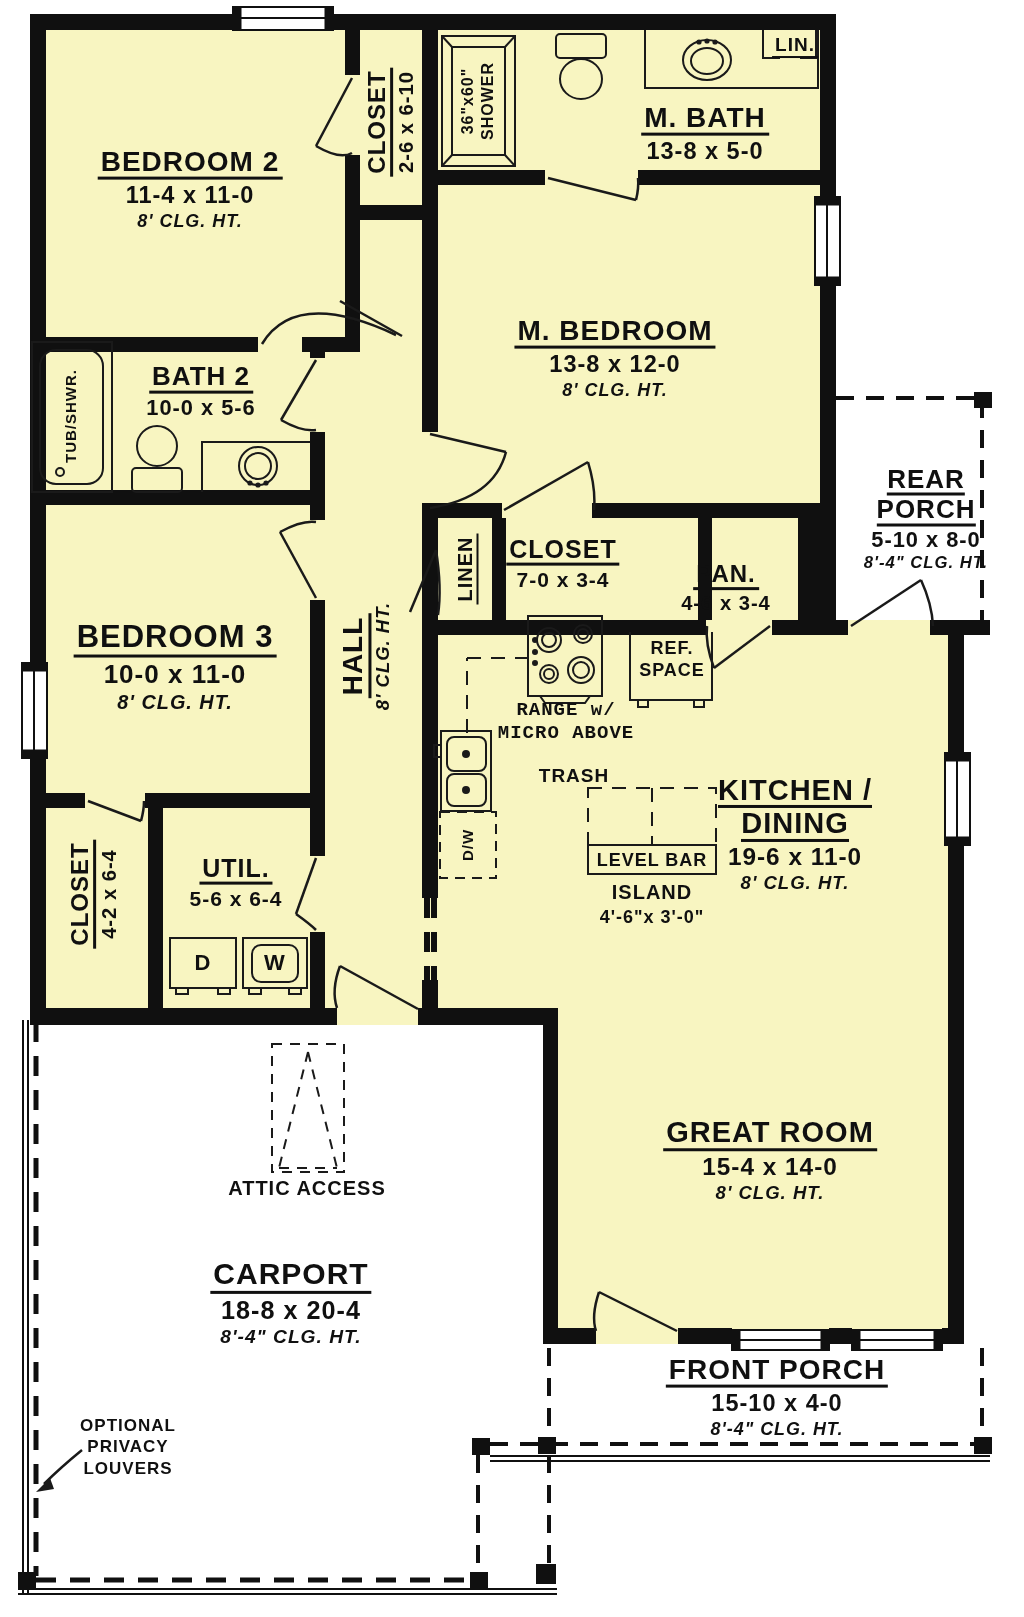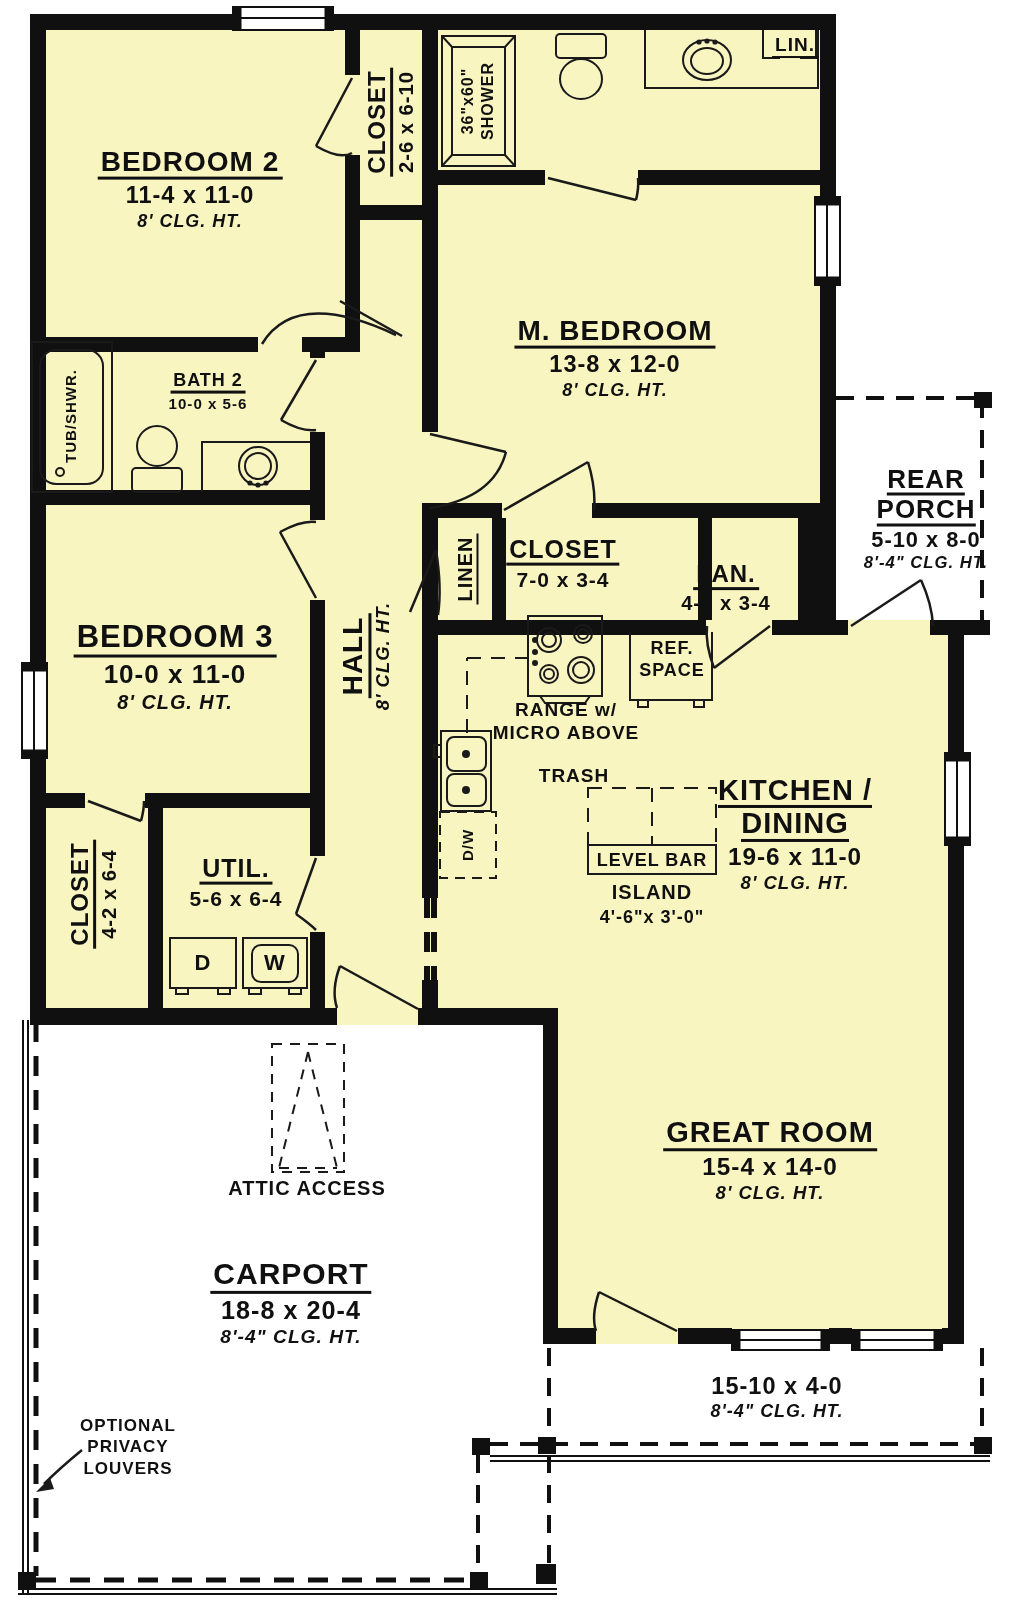--- a/index.html
+++ b/index.html
@@ -342,20 +342,24 @@
     </g>
   </g>
 </svg>
 
 <div class="lbl" style="left:190px;top:188px;font-size:28px;">
   <span class="t">BEDROOM 2</span>
   <span class="d">11-4 x 11-0</span>
   <span class="c">8' CLG. HT.</span>
 </div>
 
+<div class="lbl" style="left:705px;top:133px;font-size:28px;">
+  <span class="t">M. BATH</span>
+  <span class="d">13-8 x 5-0</span>
+</div>
 
 <div class="lbl" style="left:785px;top:46px;font-size:19px;">
   <span class="t" style="border-bottom-width:2px;margin-left:20px;">LIN.</span>
 </div>
 
 <div class="lbl rot" style="left:478px;top:101px;font-size:16px;">
   <span class="tn">36"x60"</span>
   <span class="d" style="font-size:1em;">SHOWER</span>
 </div>
 
@@ -363,21 +367,21 @@
   <span class="t">CLOSET</span>
   <span class="d">2-6 x 6-10</span>
 </div>
 
 <div class="lbl" style="left:615px;top:357px;font-size:28px;">
   <span class="t">M. BEDROOM</span>
   <span class="d">13-8 x 12-0</span>
   <span class="c">8' CLG. HT.</span>
 </div>
 
-<div class="lbl" style="left:208px;top:391px;font-size:18px;">
+<div class="lbl" style="left:201px;top:391px;font-size:26px;">
   <span class="t">BATH 2</span>
   <span class="d">10-0 x 5-6</span>
 </div>
 
 <div class="lbl rot" style="left:71px;top:416px;font-size:15px;">
   <span class="tn">TUB/SHWR.</span>
 </div>
 
 <div class="lbl" style="left:175px;top:666px;font-size:31px;">
   <span class="t">BEDROOM 3</span>
@@ -434,35 +438,36 @@
   <span class="c">8' CLG. HT.</span>
 </div>
 
 <div class="lbl" style="left:291px;top:1302px;font-size:30px;">
   <span class="t">CARPORT</span>
   <span class="d">18-8 x 20-4</span>
   <span class="c">8'-4" CLG. HT.</span>
 </div>
 
 <div class="lbl" style="left:777px;top:1396px;font-size:28px;">
+  <span class="t">FRONT PORCH</span>
   <span class="d">15-10 x 4-0</span>
   <span class="c">8'-4" CLG. HT.</span>
 </div>
 
 <div class="lbl" style="left:307px;top:1188px;font-size:20px;">
   <span class="tn">ATTIC ACCESS</span>
 </div>
 
 <div class="lbl" style="left:128px;top:1447px;font-size:17px;line-height:1.25;">
   <span class="tn">OPTIONAL</span><br>
   <span class="tn">PRIVACY</span><br>
   <span class="tn">LOUVERS</span>
 </div>
 
-<div class="lbl" style="left:566px;top:722px;font-size:19px;line-height:1.2;">
+<div class="lbl" style="left:566px;top:722px;font-size:19px;line-height:1.2;font-family:Liberation Mono, monospace;">
   <span class="tn">RANGE w/</span><br>
   <span class="tn">MICRO ABOVE</span>
 </div>
 
 <div class="lbl" style="left:672px;top:660px;font-size:18px;line-height:1.2;">
   <span class="tn">REF.</span><br>
   <span class="tn">SPACE</span>
 </div>
 
 <div class="lbl" style="left:574px;top:776px;font-size:19px;">

